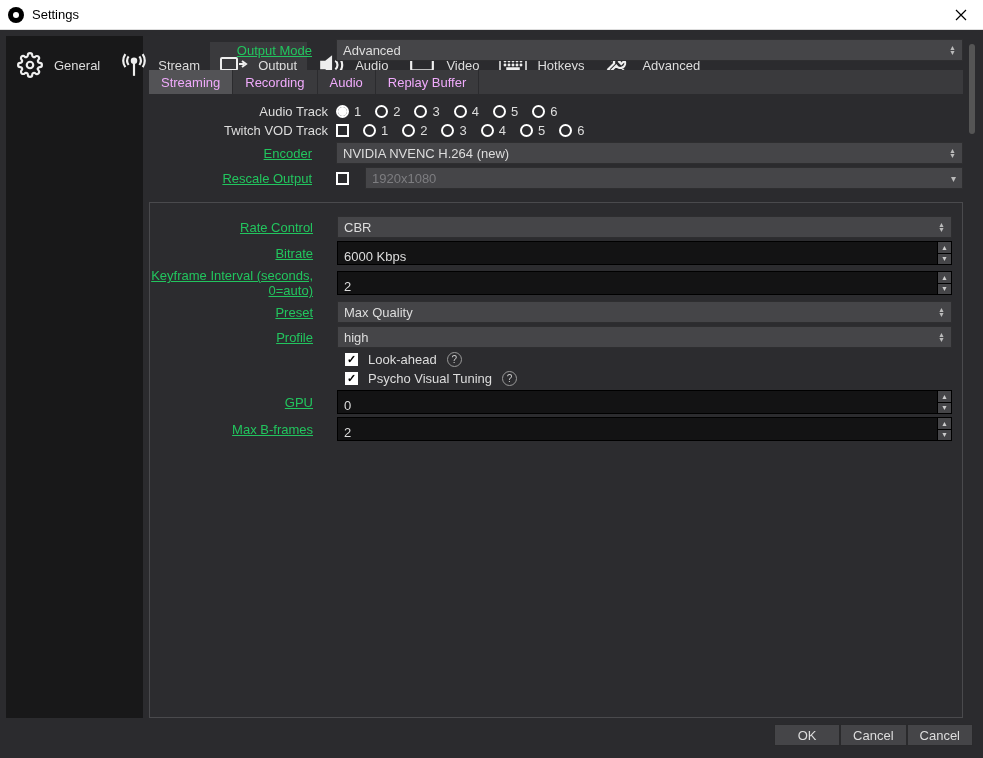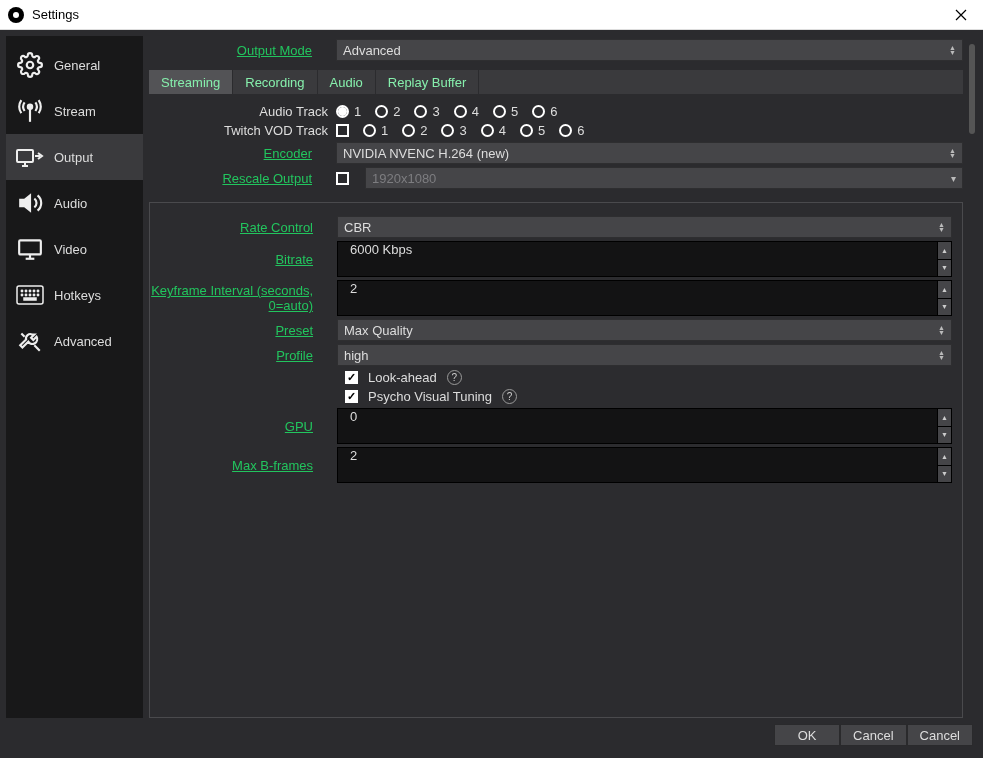--- a/index.html
+++ b/index.html
@@ -8,50 +8,50 @@
   
   .titlebar { height: 30px; background: #fff; color: #000; display: flex; align-items: center; padding: 0 0 0 8px; border-bottom: 1px solid #ddd; }
   .titlebar .app-icon { width: 16px; height: 16px; border-radius: 50%; background: #000; margin-right: 8px; display:flex; align-items:center; justify-content:center;}
   .titlebar .app-icon::after{content:''; width:6px; height:6px; border-radius:50%; background:#fff; display:block;}
   .titlebar .title { font-size: 13px; color: #000; }
   .titlebar .close { margin-left: auto; width: 45px; height: 30px; display:flex;align-items:center;justify-content:center; color:#000; cursor:pointer;}
   
   .body { flex:1; background:#2b2b2e; display:flex; flex-direction:column; padding:6px 6px 6px 6px; min-height:0;}
   .main-row{flex:1; display:flex; gap:6px; min-height:0;}
   
-  .sidebar{width:137px; background:#181819; padding:6px 0; display:flex; flex-direction:column;}
+  .sidebar{width:137px; background:#181819; padding:6px 0; display:flex; }
   .side-item{display:flex; align-items:center; gap:10px; padding:0 10px; height:46px; color:#ddd; cursor:pointer;}
   .side-item.active{background:#3a3a3d;}
   .side-item .icon{width:28px; height:28px; display:flex;align-items:center;justify-content:center; color:#eee;}
   .side-item .lbl{font-size:13px;}
   
   .content{flex:1; display:flex; flex-direction:column; min-width:0; min-height:0; position:relative;}
   .content-scroll{position:absolute; right:0; top:8px; bottom:0; width:10px;}
   .content-scroll .thumb{position:absolute; right:2px; top:0; width:6px; height:90px; background:#555; border-radius:3px;}
   .row{display:flex; align-items:center; margin:3px 0;}
   .row .lbl{width:187px; text-align:right; padding-right:24px; color:#22c55e; font-size:13px;text-decoration:underline;}
   .dropdown{flex:1; height:22px; background:#454548; border:1px solid #2e2e30; color:#ddd; display:flex; align-items:center; padding:0 6px; position:relative; font-size:13px;}
   .dropdown.disabled{color:#7d7d80;}
   .dropdown .dd-arrows{margin-left:auto; display:flex; flex-direction:column; gap:0; line-height:5px; color:#bbb; font-size:7px;}
   .dropdown .single-arrow{margin-left:auto; color:#bbb; font-size:10px;}
   .tabs{display:flex; background:#3a3a3d; height:24px; margin-top:6px;}
-  .tab{padding:0 12px; display:flex; align-items:center; color:#86efac; font-size:13px; cursor:pointer; border-right:1px solid #2b2b2e;}
+  .tab{padding:0 12px; display:flex; align-items:center; color:#f0abfc; font-size:13px; cursor:pointer; border-right:1px solid #2b2b2e;}
   .tab.active{background:#535356;}
   .track-row{display:flex; align-items:center; margin:4px 0;}
   .track-row .lbl{width:187px; text-align:right; padding-right:8px;}
   .track-opts{display:flex; gap:14px; align-items:center;}
   .radio{width:13px;height:13px;border-radius:50%;border:2px solid #fff; background:transparent; display:inline-block; position:relative; cursor:pointer;}
   .radio.selected::after{content:'';position:absolute;inset:0;border-radius:50%;background:#fff;}
   .square-check{width:13px;height:13px;border:2px solid #fff;background:transparent;display:inline-block;cursor:pointer;position:relative;}
   .opt-lbl{margin-left:5px;font-size:13px;}
   .opt{display:flex;align-items:center;}
   .rescale-wrap{display:flex;align-items:center;gap:16px;flex:1;}
   .frame{border:1px solid #4a4a4d; background:#2c2c2f; margin-top:10px; padding:10px 10px 10px 0; flex:1; min-height:0;}
   .frame .row .lbl{width:187px;}
-  .spin-input{flex:1;height:36px;background:#131314;border:1px solid #000;color:#ddd;display:flex;align-items:flex-start;padding:0 12px;position:relative;font-size:13px;}
+  .spin-input{flex:1;height:24px;background:#131314;border:1px solid #000;color:#ddd;display:flex;align-items:flex-end;padding:0 6px;position:relative;font-size:13px;}
   .spin-buttons{position:absolute;right:0;top:0;bottom:0;width:14px;display:flex;flex-direction:column;}
   .spin-buttons .sb{flex:1;background:#454548;border-left:1px solid #000;display:flex;align-items:center;justify-content:center;font-size:7px;color:#ccc;cursor:pointer;border-bottom:1px solid #000;}
   .spin-buttons .sb:last-child{border-bottom:none;}
   .cbx{width:13px;height:13px;border:2px solid #fff;display:inline-flex;align-items:center;justify-content:center;cursor:pointer;background:transparent;}
   .cbx.checked{background:#fff;}
   .cbx.checked::after{content:'✓';color:#000;font-size:11px;font-weight:bold;line-height:1;}
   .checkbox-row{display:flex;align-items:center;gap:10px;margin:4px 0 4px 195px;}
   .help{width:15px;height:15px;border:1px solid #999;border-radius:50%;display:inline-flex;align-items:center;justify-content:center;font-size:10px;color:#ccc;cursor:help;}
   
   .footer{height:34px; display:flex; align-items:center; justify-content:flex-end; padding:0 4px;}

